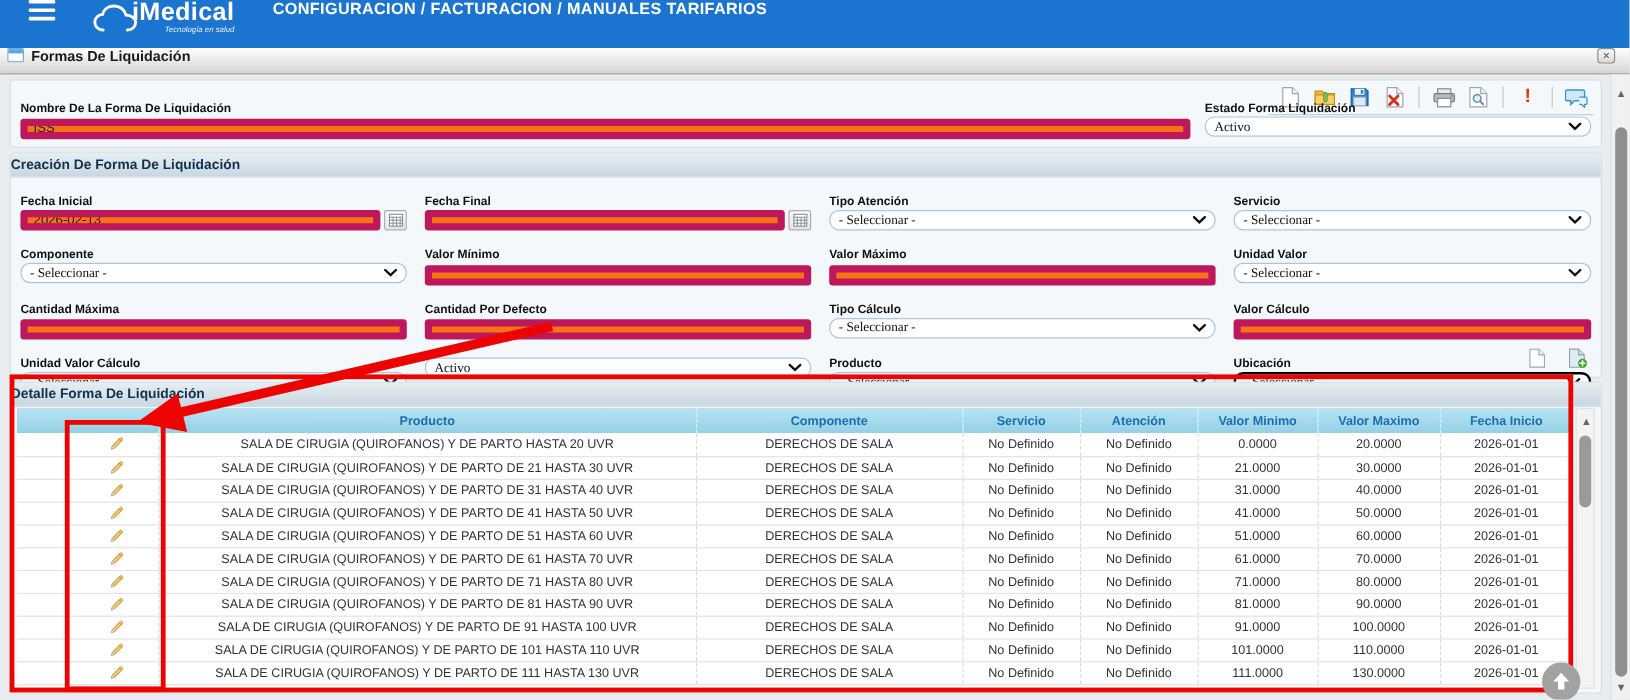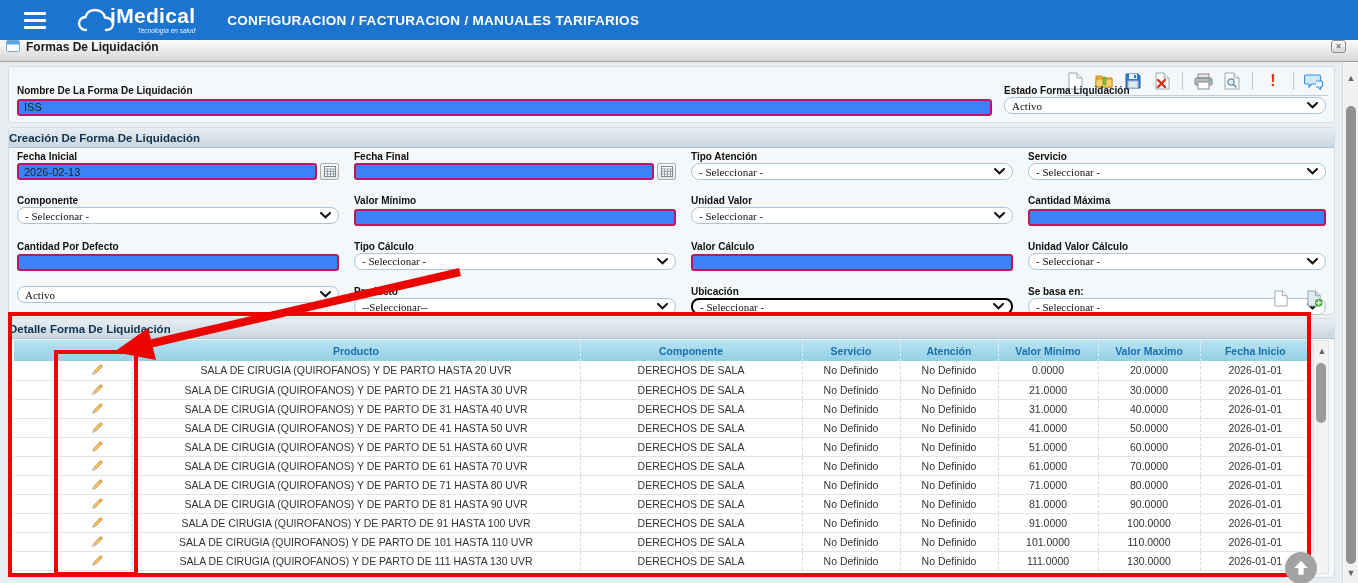--- a/index.html
+++ b/index.html
@@ -1,20 +1,20 @@
 <!DOCTYPE html>
 <html><head>
 <meta charset="utf-8">
 <style>
   * { box-sizing: border-box; margin: 0; padding: 0; }
   html,body { width:1358px; height:583px; overflow:hidden; }
   body { position:relative; background:#e9edf0; font-family:"Liberation Sans", sans-serif; }
 
   
-  .app-header { position:absolute; left:0; top:0; width:1358px; height:40px; background:#1b74d0; display:flex; align-items:center; }
+  .app-header { position:absolute; left:0; top:0; width:1358px; height:40px; background:#1b74d0; display:flex; }
   .hamburger { margin-left:24px; width:22px; display:flex; flex-direction:column; gap:4px; cursor:pointer; }
   .hamburger span { height:3px; background:#fff; border-radius:1px; }
   .logo { margin-left:30px; display:flex; align-items:flex-start; position:relative; }
   .logo-cloud { margin-top:2px; }
   .logo-text { margin-left:-8px; display:flex; flex-direction:column; line-height:1; }
   .brand { color:#fff; font-weight:bold; font-size:21px; letter-spacing:.3px; }
   .tagline { color:#e8f2ff; font-size:6.5px; font-style:italic; align-self:flex-end; margin-top:2px; }
   .breadcrumb { color:#fff; font-weight:bold; font-size:13.5px; margin-left:32px; letter-spacing:.3px; }
 
   
@@ -37,32 +37,32 @@
   .section-header { height:20px; background:linear-gradient(#e7eef4,#c9d6e0); border-bottom:1px solid #b4c3ce; border-radius:4px 4px 0 0; font-size:11.5px; font-weight:bold; color:#12314a; line-height:20px; }
 
   
   .toolbar { position:absolute; top:3px; right:6px; height:26px; display:flex; align-items:center; gap:5px; border-bottom:1px solid #c4cfd6; padding:0 2px 3px 6px; }
   .tb-btn { width:24px; height:21px; display:flex; align-items:center; justify-content:center; cursor:pointer; border-radius:3px; }
   .tb-sep { width:1px; height:18px; background:#c7c7c7; margin:0 3px; }
   .excl { color:#e8320e; font-weight:bold; font-size:16px; }
 
   
   label.flabel { display:block; font-size:10px; font-weight:bold; color:#101010; height:12px; line-height:12px; white-space:nowrap; overflow:hidden; }
-  .tinput { width:100%; height:17px; border:2px solid #be185d; border-radius:3px; background:#3b82f6; font-size:11px; font-family:"Liberation Sans",sans-serif; padding:0 5px; color:#222; outline:none; }
+  .tinput { width:100%; height:17px; border:6px solid #be185d; border-radius:3px; background:#f97316; font-size:11px; font-family:"Liberation Sans",sans-serif; padding:0 5px; color:#222; outline:none; }
   .sel { display:flex; align-items:center; justify-content:space-between; width:100%; height:17px; border:1px solid #a9c6dd; border-radius:8px; background:#fff; font-size:11px; padding:0 7px; color:#111; cursor:pointer; }
   .sel .val { white-space:nowrap; overflow:hidden;font-family:Liberation Serif, serif; }
   .sel.focused { border:2px solid #000; }
   .date-wrap { display:flex; gap:3px; align-items:flex-end; }
   .date-wrap .tinput { flex:1; }
   .cal-btn { width:19px; height:17px; border:1px solid #adadad; border-radius:2px; background:linear-gradient(#fafafa,#e4e4e4); display:flex; align-items:center; justify-content:center; cursor:pointer; flex:none; }
   .checkbox { width:12px; height:12px; border:1px solid #8fa9bc; border-radius:2px; background:#fff; display:inline-block; margin-top:3px; cursor:pointer; }
   #nombre-field { position:absolute; left:8px; top:18px; width:975px; }
   #estado-forma-field { position:absolute; right:8px; top:18px; width:322px; }
 
-  .fields-grid { display:grid; grid-template-columns:322px 322px 322px 1fr; column-gap:12px; row-gap:1px; padding:3px 8px 0 8px;gap:15px; }
+  .fields-grid { display:grid; grid-template-columns:322px 322px 322px 1fr; column-gap:12px; row-gap:1px; padding:15px 8px 0 8px;gap:15px; }
   .icons-bottom { position:absolute; right:10px; bottom:7px; display:flex; gap:16px; }
   .icons-bottom .tb-btn { width:18px; height:18px; }
 
   
   .table-wrap { position:absolute; left:5px; top:21px; right:24px; bottom:3px; overflow:hidden; background:#fdfdfd; }
   table.grid { width:100%; border-collapse:collapse; table-layout:fixed; font-size:10.5px; color:#333; }
   table.grid thead th { height:21px; background:linear-gradient(#b9e3f2,#93d0e6); color:#1b6fb0; font-weight:bold; font-size:10.5px; border-left:1px dashed #d9f1f8; white-space:nowrap; }
   table.grid thead th:first-child { border-left:none; }
   table.grid tbody td { height:19px; background:#fff; border-bottom:1px solid #e4e4e4; border-left:1px dashed #dcdcdc; text-align:center; white-space:nowrap; overflow:hidden; padding:0 3px; }
   table.grid tbody td:first-child { border-left:none; }
@@ -238,20 +238,22 @@
     <div class="field">
         <label class="flabel">Componente</label>
       <div class="sel">
           <span class="val">- Seleccionar -</span>
           <svg width="11" height="7" viewBox="0 0 11 7">
             <path d="M1 1l4.5 4.3L10 1" fill="none" stroke="#111" stroke-width="2" stroke-linecap="round"></path>
           </svg>
         </div>
       </div>
     <div class="field"><label class="flabel">Valor Mínimo</label>
+      <input class="tinput" value="" style=""></div>
+    <div class="field"><label class="flabel">Valor Máximo</label>
       <input class="tinput" value="" style=""></div>
     <div class="field">
         <label class="flabel">Unidad Valor</label>
       <div class="sel">
           <span class="val">- Seleccionar -</span>
           <svg width="11" height="7" viewBox="0 0 11 7">
             <path d="M1 1l4.5 4.3L10 1" fill="none" stroke="#111" stroke-width="2" stroke-linecap="round"></path>
           </svg>
         </div>
       </div>

